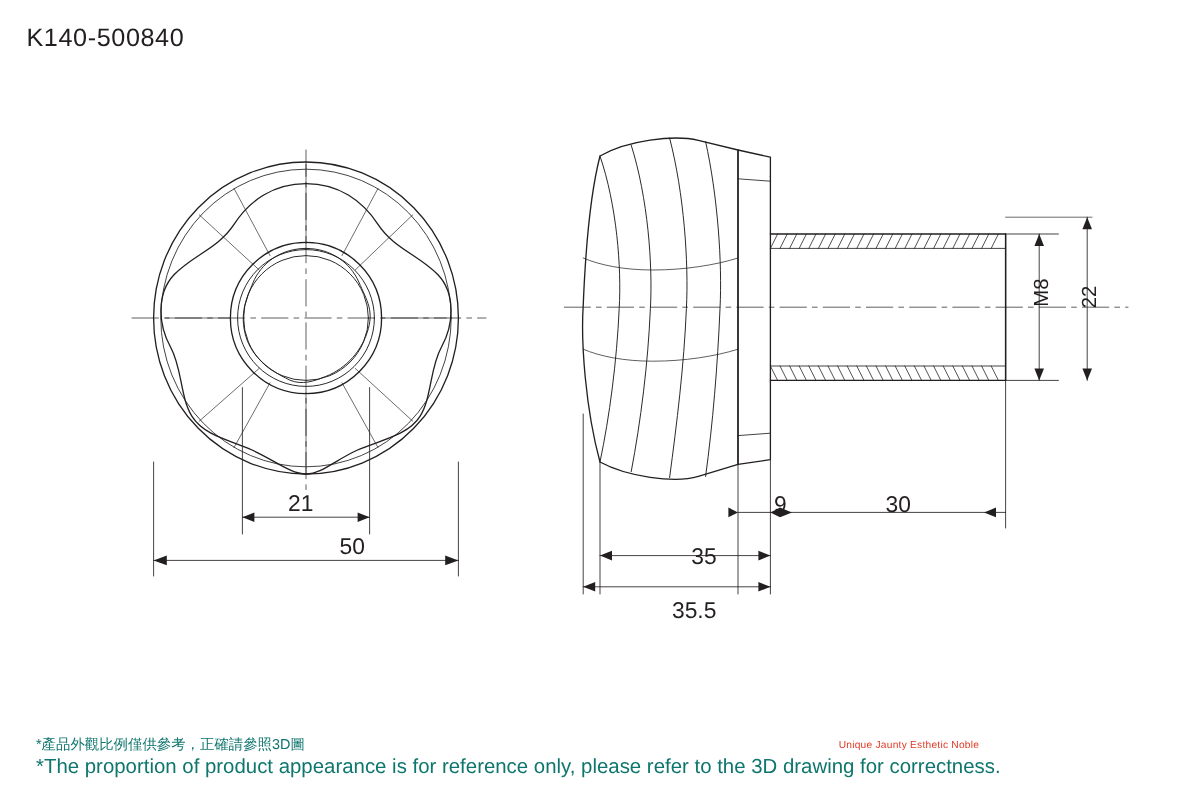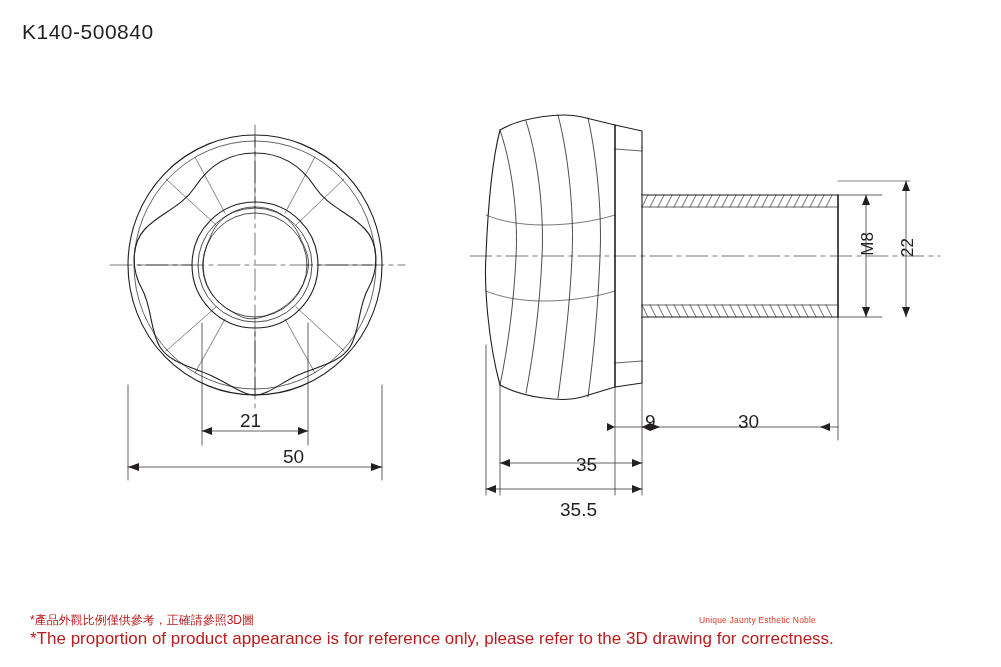--- a/index.html
+++ b/index.html
@@ -28,21 +28,21 @@
     font-size: 21px;
     letter-spacing: 0.5px;
     color: #231f20;
     font-family: "Liberation Sans", sans-serif;
     white-space: nowrap;
   }
   .footnote {
     position: absolute;
     left: 30px;
     font-size: 11.5px;
-    color: #b91c1c;
+    color: #0f766e;
     white-space: nowrap;
   }
   #footnote-zh { top: 612px; font-size: 12px; }
   #footnote-en { top: 629px; font-size: 17px; }
 
   .logo-block {
     position: absolute;
     right: 18px;
     top: 612px;
     text-align: right;

